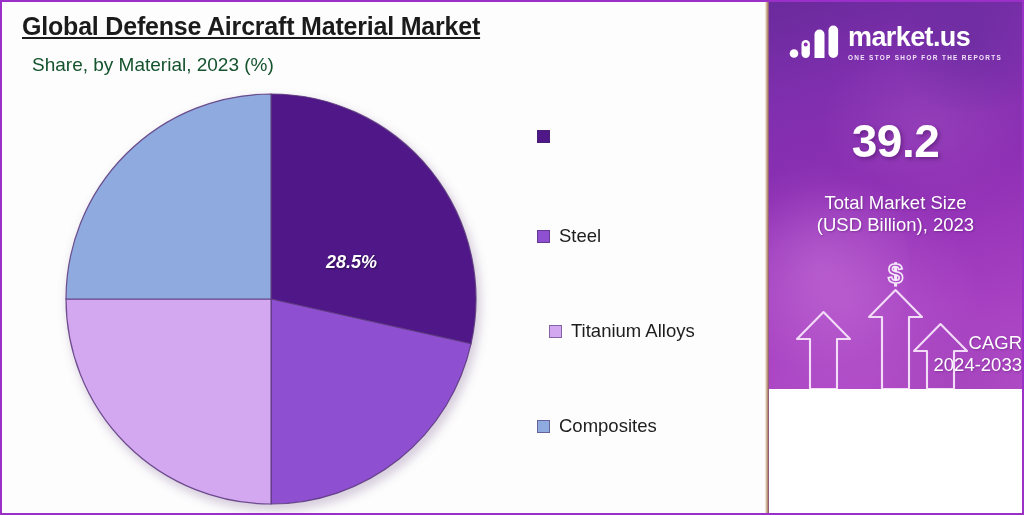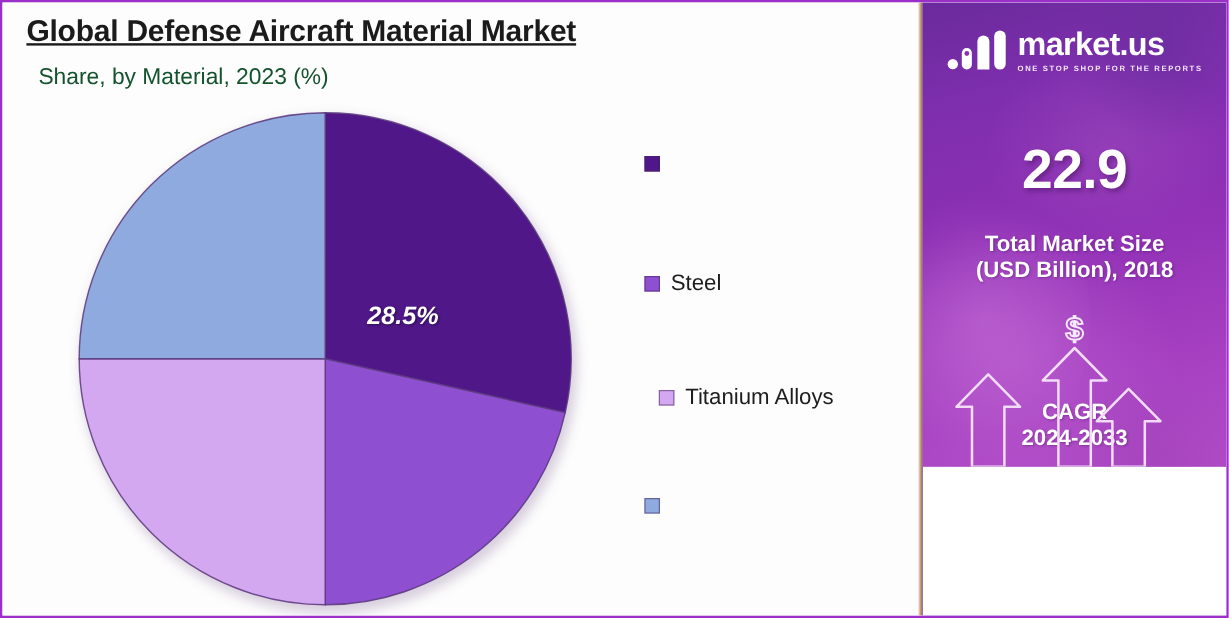--- a/index.html
+++ b/index.html
@@ -71,23 +71,23 @@
     background: rgba(80, 40, 110, 0.22);
     filter: blur(5px);
   }
   #pie-svg {
     position: absolute;
     left: 0;
     top: 0;
   }
   #pie-label {
     position: absolute;
-    left: 242px;
+    left: 262px;
     top: 160px;
-    font-size: 21px;
+    font-size: 18px;
     font-weight: bold;
     font-style: italic;
     color: #ffffff;
     text-shadow: 1px 1px 2px rgba(0,0,0,0.45);
     white-space: nowrap;
   }
 
   
   #legend {
     position: absolute;
@@ -201,29 +201,29 @@
     font-weight: bold;
     color: #ffffff;
     text-shadow: 2px 2px 4px rgba(60,10,80,0.45);
     letter-spacing: -0.5px;
   }
   .stat-cap {
     position: absolute;
     width: 253px;
     text-align: center;
     font-size: 18.5px;
-    font-weight: bold;
+    font-weight: normal;
     color: #ffffff;
     line-height: 1.18;
     text-shadow: 1px 1px 2px rgba(60,10,80,0.35);
   }
   #stat-marketsize-value { top: 112px; }
   #stat-marketsize-caption { top: 190px; }
   #stat-cagr-value { top: 255px; }
-  #stat-cagr-caption { top: 330px; }
+  #stat-cagr-caption { top: 330px; text-align: right; }
 
   
   #arrows-graphic {
     position: absolute;
     left: 0;
     bottom: 0;
     width: 253px;
     height: 130px;
   }
 </style>
@@ -262,20 +262,21 @@
         <span class="legend-label">Steel</span>
       </div>
 
       <div class="legend-item" style="top:190px;left:12px;">
         <span class="legend-swatch" style="background: rgb(211, 168, 240);"></span>
         <span class="legend-label">Titanium Alloys</span>
       </div>
 
       <div class="legend-item" style="top:285px;left:0px;">
         <span class="legend-swatch" style="background: rgb(143, 170, 222);"></span>
+        <span class="legend-label">Composites</span>
       </div>
 
     </div>
   </div>
 
   <div id="divider"></div>
 
   <div id="side-panel">
 
     <div class="panel-blob" id="blob-a"></div>
@@ -291,24 +292,24 @@
           <path d="M25.5 33 L25.5 9.5 a5.0 5.0 0 0 1 10 0 L35.5 33 Z" fill="#ffffff"></path>
           <rect x="39.5" y="0.5" width="9.6" height="32.5" rx="4.8" fill="#ffffff"></rect>
         </svg>
       </span>
       <span id="logo-text-wrap">
         <span id="logo-wordmark">market.us</span>
         <span id="logo-tagline">ONE STOP SHOP FOR THE REPORTS</span>
       </span>
     </div>
 
-    <div class="stat-big" id="stat-marketsize-value">22.9</div>
+    <div class="stat-big" id="stat-marketsize-value">39.2</div>
     <div class="stat-cap" id="stat-marketsize-caption">
       <span>Total Market Size</span><br>
-      <span>(USD Billion), 2018</span>
+      <span>(USD Billion), 2023</span>
     </div>
 
     <div class="stat-cap" id="stat-cagr-caption">
       <span>CAGR</span><br>
       <span>2024-2033</span>
     </div>
 
     <svg id="arrows-graphic" viewBox="0 0 253 130">
       <g fill="none" stroke="#f2dcf8" stroke-width="2.1" stroke-linejoin="round">
         <path d="M100 58 L126.5 31 L153 58 L140 58 L140 130 L113 130 L113 58 Z"></path>

